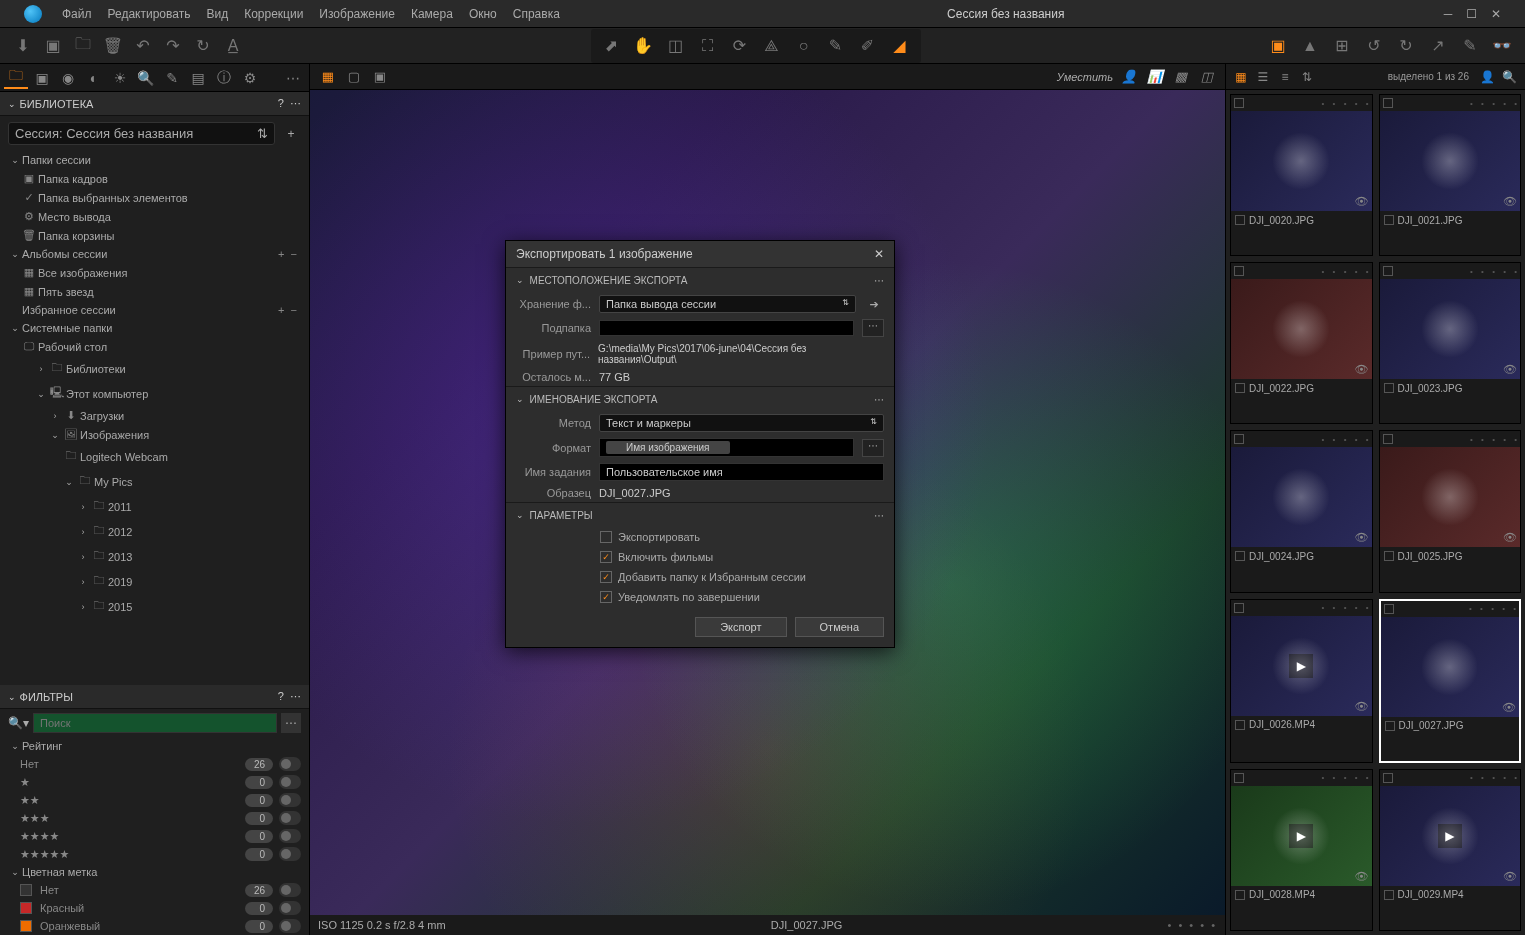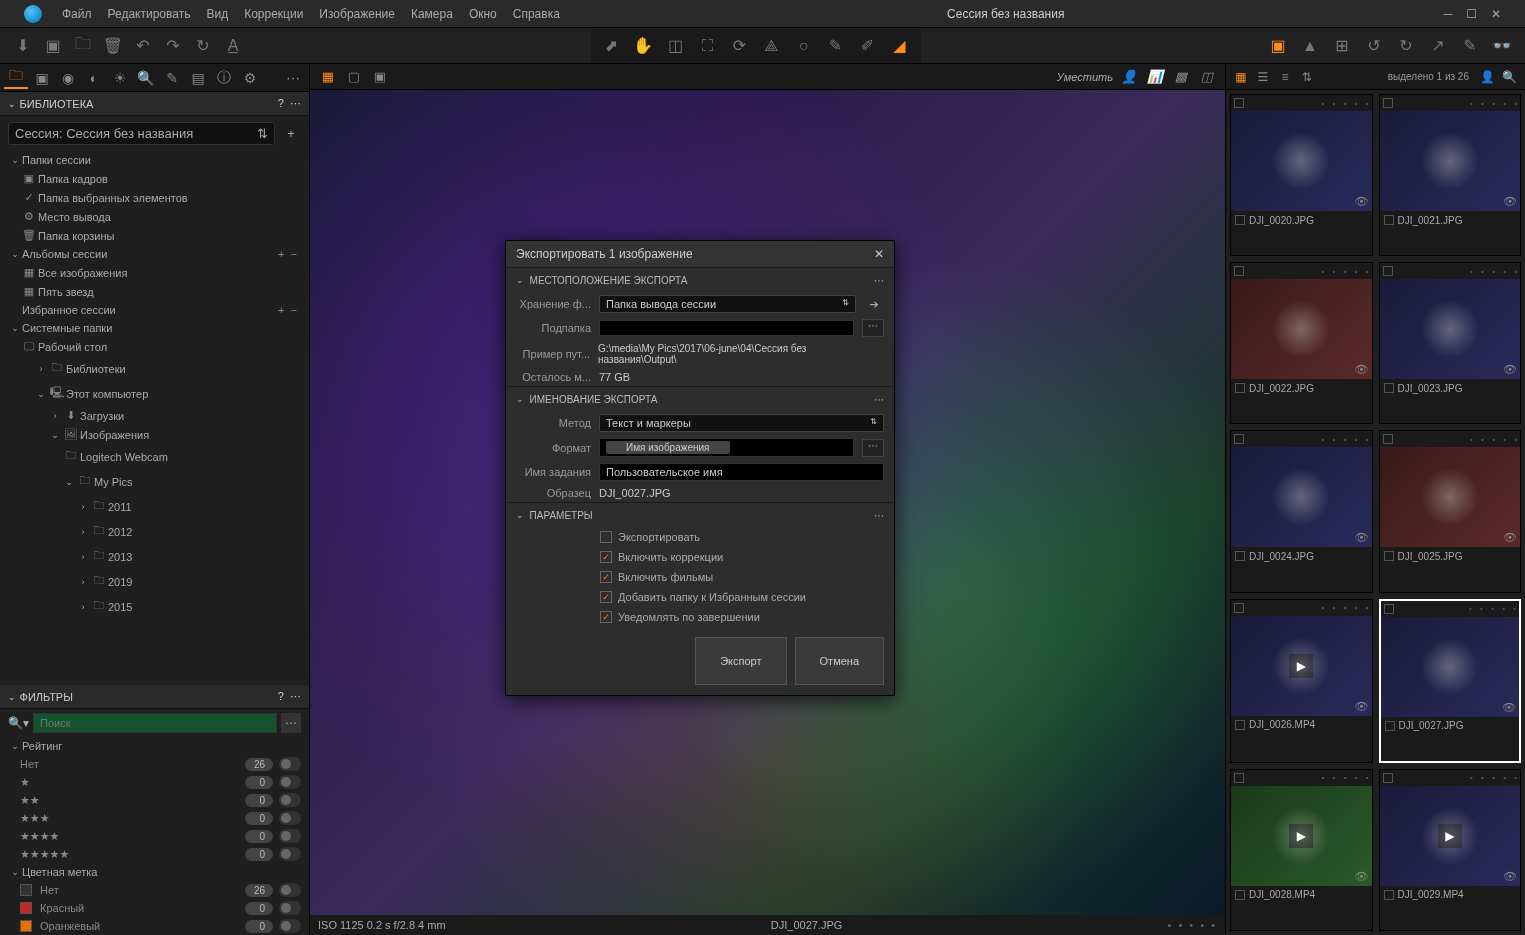--- a/index.html
+++ b/index.html
@@ -114,21 +114,21 @@
 .dialog-row .combo .arr { margin-left: auto; font-size: 8px; }
 .dialog-row .arrow-btn { width: 20px; text-align: center; color: #aaa; }
 .dialog-row .dots-btn { width: 22px; height: 18px; background: #222; border: 1px solid #444; text-align: center; font-size: 10px; }
 .dialog-row .val { color: #ccc; }
 .dialog-row .input { flex: 1; background: #000; border: 1px solid #333; padding: 2px 6px; color: #ccc; }
 .dialog-row .token { background: #444; padding: 1px 20px; border-radius: 2px; font-size: 10px; }
 .dialog-check-row { display: flex; align-items: center; padding: 4px 10px 4px 94px; gap: 6px; font-size: 11px; }
 .dialog-check-row .cb { width: 12px; height: 12px; border: 1px solid #666; display: flex; align-items: center; justify-content: center; font-size: 9px; color: #ff8c1a; }
 .dialog-check-row .cb.checked::after { content: "✓"; }
 .dialog-buttons { display: flex; justify-content: flex-end; gap: 8px; padding: 10px; }
-.dialog-buttons button { background: #3a3a3a; border: 1px solid #555; color: #ccc; padding: 17px 24px; font-size: 11px; cursor: pointer; }
+.dialog-buttons button { background: #3a3a3a; border: 1px solid #555; color: #ccc; padding: 3px 24px; font-size: 11px; cursor: pointer; }
 </style>
 </head>
 <body>
 
 <div class="menubar">
   <div class="logo"></div>
   <div class="menu-item">Файл</div>
   <div class="menu-item">Редактировать</div>
   <div class="menu-item">Вид</div>
   <div class="menu-item">Коррекции</div>
@@ -600,24 +600,20 @@
       <span class="chev">⌄</span>
       <span>ПАРАМЕТРЫ</span>
       <span class="dots">⋯</span>
     </div>
     <div class="dialog-check-row">
         <span class="cb"></span>
         <span>Экспортировать</span>
       </div>
     <div class="dialog-check-row">
         <span class="cb checked"></span>
-        <span>Включить коррекции</span>
-      </div>
-    <div class="dialog-check-row">
-        <span class="cb checked"></span>
         <span>Включить фильмы</span>
       </div>
     <div class="dialog-check-row">
         <span class="cb checked"></span>
         <span>Добавить папку к Избранным сессии</span>
       </div>
     <div class="dialog-check-row">
         <span class="cb checked"></span>
         <span>Уведомлять по завершении</span>
       </div>

